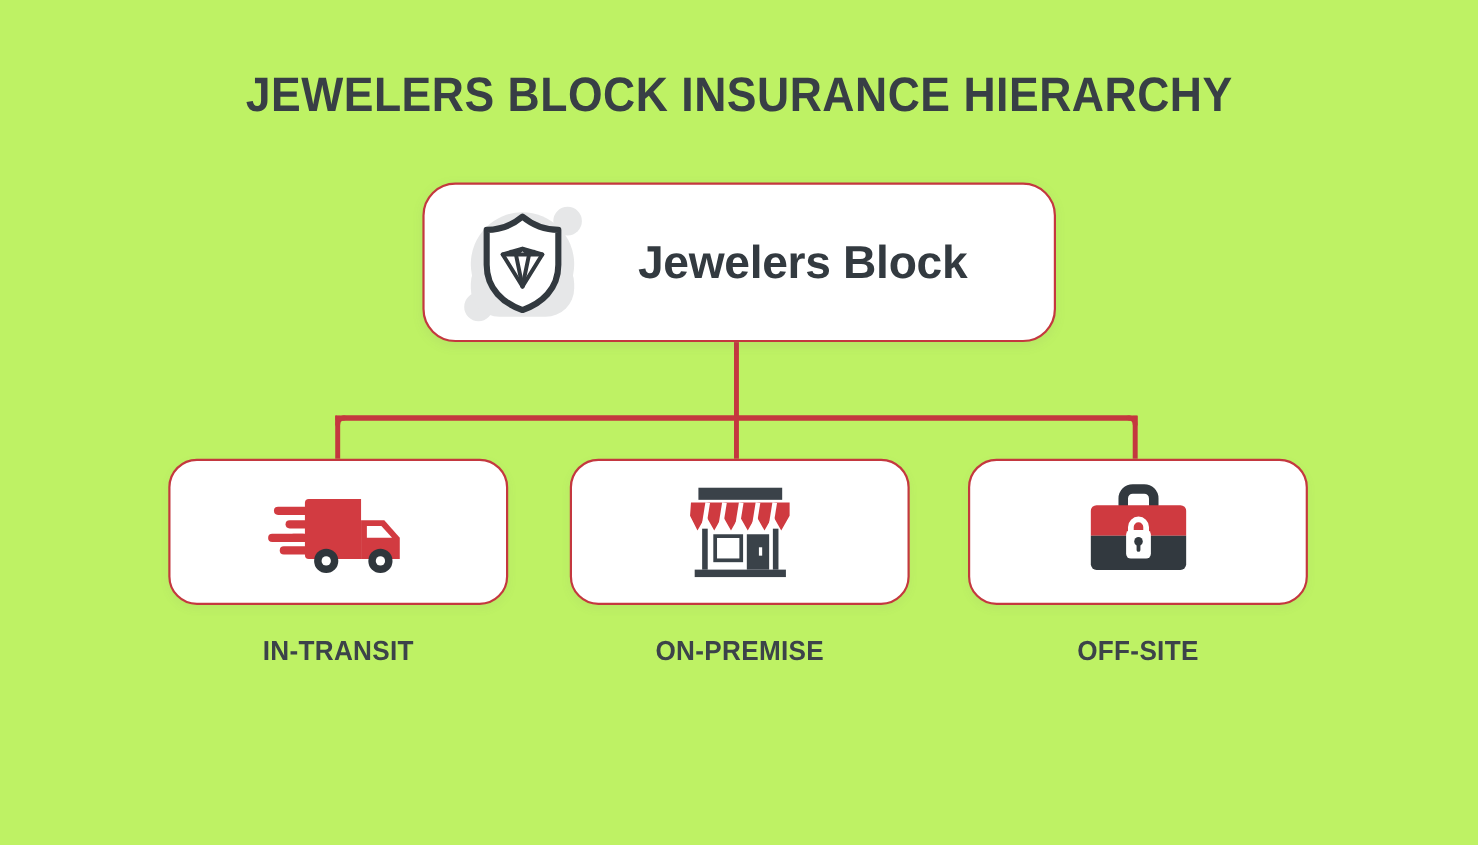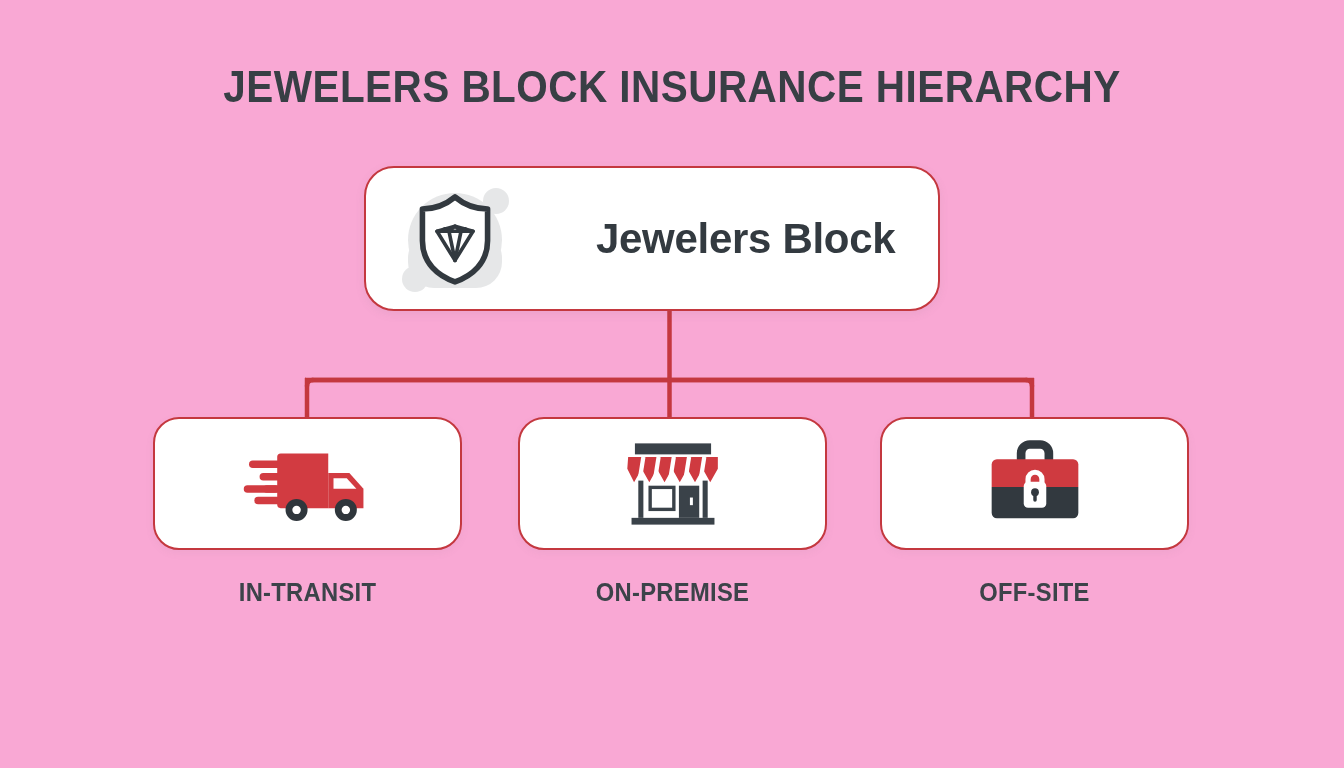--- a/index.html
+++ b/index.html
@@ -10,21 +10,21 @@
     width: 1344px;
     height: 768px;
     background: #fafafa;
     font-family: "Liberation Sans", sans-serif;
     overflow: hidden;
   }
   #canvas {
     position: relative;
     width: 1344px;
     height: 768px;
-    background: #f9a8d4;
+    background: #bef264;
   }
 
   
   #chart-title {
     position: absolute;
     left: 0;
     top: 62px;
     width: 1344px;
     text-align: center;
     font-family: "Liberation Sans Narrow", "Liberation Sans", sans-serif;
@@ -42,33 +42,32 @@
     position: absolute;
     left: 0;
     top: 0;
     width: 1344px;
     height: 768px;
   }
 
   
   #root-node {
     position: absolute;
-    left: 364px;
+    left: 384px;
     top: 166px;
     width: 576px;
     height: 145px;
     box-sizing: border-box;
     background: #ffffff;
     border: 2.5px solid #c4383f;
     border-radius: 30px;
     box-shadow: 0 3px 10px rgba(120,120,130,0.10);
     display: flex;
     align-items: center;
     padding-left: 30px;
-    gap: 36px;
   }
   #root-icon-wrap {
     position: relative;
     width: 118px;
     height: 118px;
     flex: 0 0 auto;
     display: flex;
     align-items: center;
     justify-content: center;
   }

